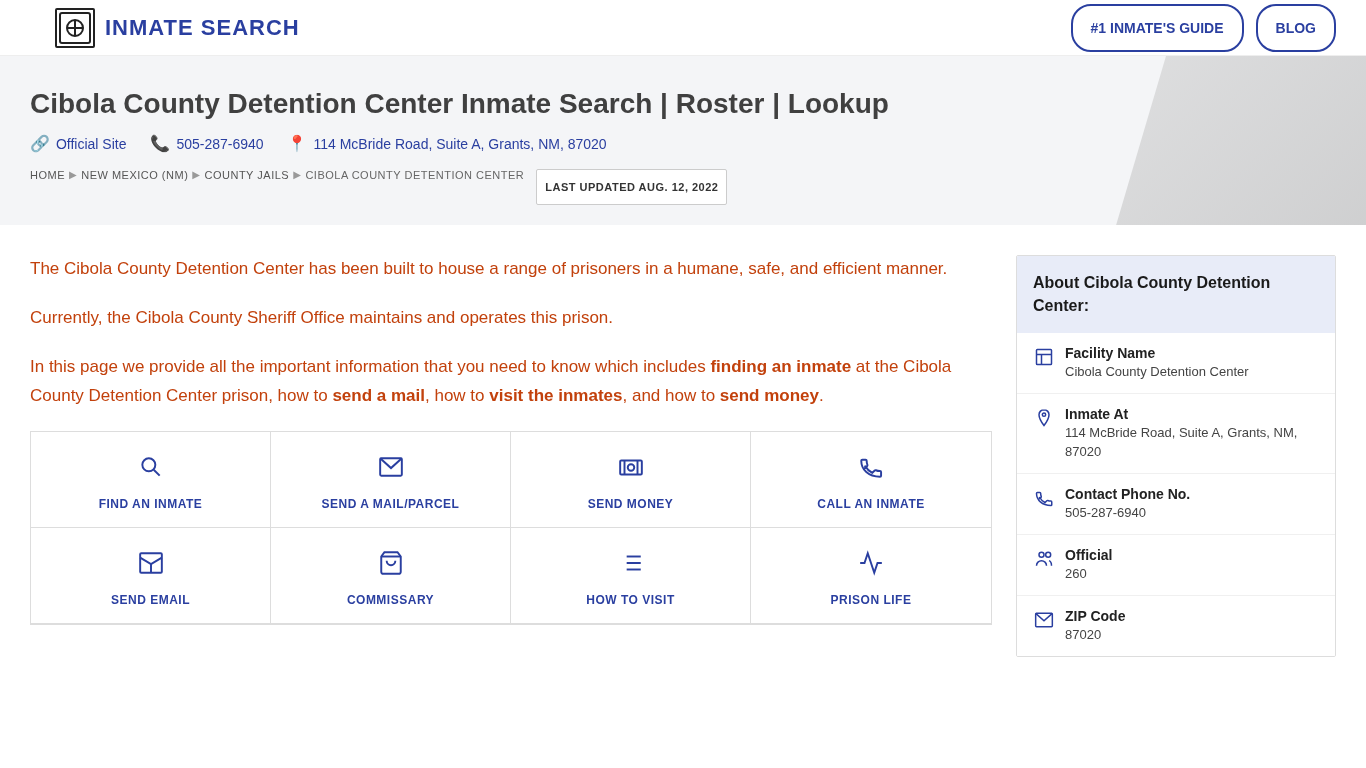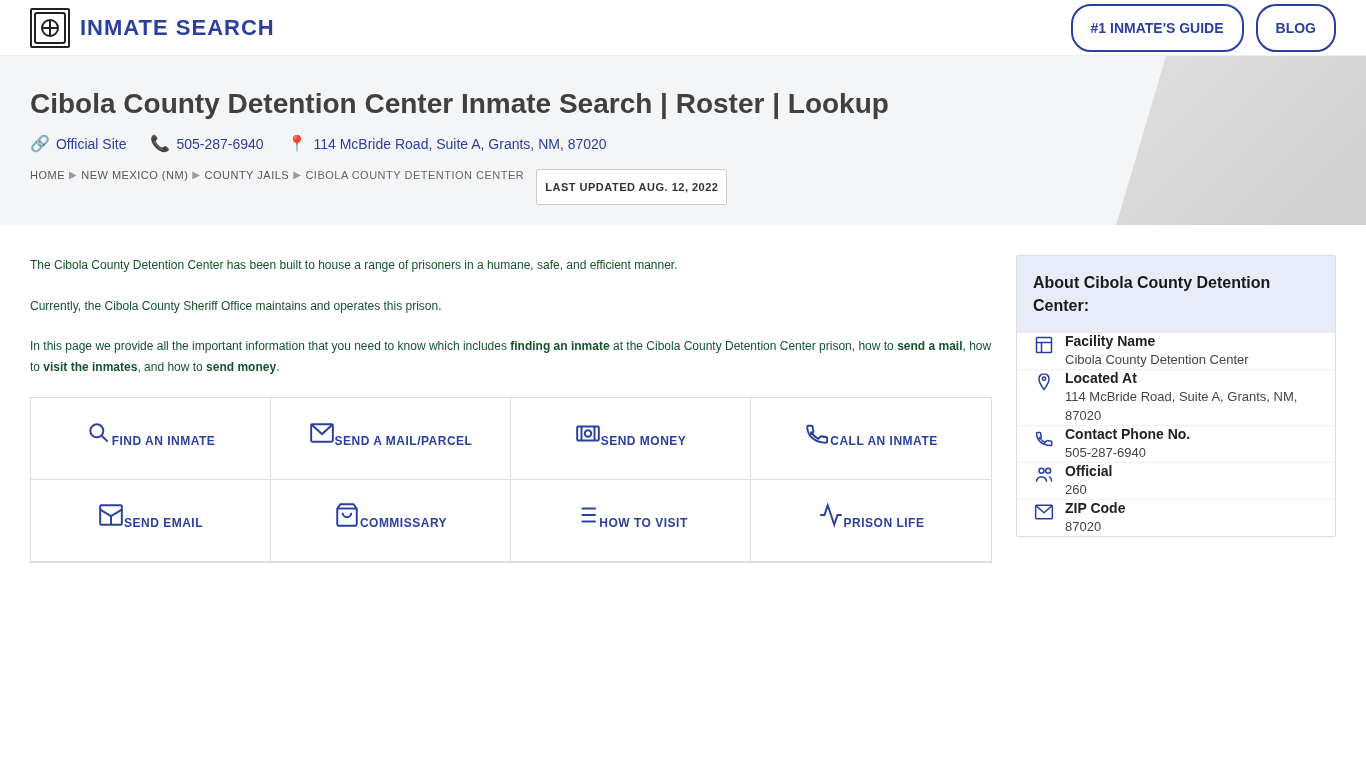--- a/index.html
+++ b/index.html
@@ -11,20 +11,21 @@
       align-items: center;
       justify-content: space-between;
       padding: 10px 30px;
       border-bottom: 1px solid #eee;
       height: 56px;
     }
     .logo-area {
       display: flex;
       align-items: center;
       gap: 10px;
+      margin-left: 25px;
     }
     .logo-icon {
       width: 40px;
       height: 40px;
       border: 2px solid #222;
       display: flex;
       align-items: center;
       justify-content: center;
       font-size: 18px;
       font-weight: bold;
@@ -125,36 +126,37 @@
     .main {
       display: flex;
       gap: 24px;
       padding: 30px;
       max-width: 1366px;
     }
     .content {
       flex: 1;
     }
     .content p {
-      font-size: 12px;
+      font-size: 17px;
       line-height: 1.7;
-      color: #14532d;
+      color: #c2410c;
       margin-bottom: 20px;
     }
     .content p strong { font-weight: bold; }
 
     
     .action-grid {
       display: grid;
       grid-template-columns: repeat(4, 1fr);
       border: 1px solid #ddd;
       margin-top: 10px;
     }
     .action-cell {
       display: flex;
+      flex-direction: column;
       align-items: center;
       justify-content: center;
       padding: 22px 10px 16px 10px;
       border-right: 1px solid #ddd;
       border-bottom: 1px solid #ddd;
       cursor: pointer;
       text-decoration: none;
     }
     .action-cell:nth-child(4), .action-cell:nth-child(8) { border-right: none; }
     .action-icon {
@@ -190,21 +192,21 @@
       line-height: 1.4;
     }
     .about-body {
       background: #fff;
       padding: 0;
     }
     .about-row {
       display: flex;
       align-items: flex-start;
       gap: 10px;
-      padding: 0 16px;
+      padding: 12px 16px;
       border-bottom: 1px solid #f0f0f0;
     }
     .about-row:last-child { border-bottom: none; }
     .about-row-icon {
       font-size: 18px;
       color: #2a3fa0;
       flex-shrink: 0;
       margin-top: 2px;
       width: 22px;
       text-align: center;
@@ -408,21 +410,21 @@
 
 
         <div class="about-row">
           <span class="about-row-icon sidebar-svg">
             <svg viewBox="0 0 24 24" fill="none" stroke="#2a3fa0" stroke-width="1.8">
                 <path d="M12 2C8.7 2 6 4.7 6 8c0 5 6 13 6 13s6-8 6-13c0-3.3-2.7-6-6-6z"></path>
                 <circle cx="12" cy="8" r="2"></circle>
               </svg>
           </span>
           <div class="about-row-content">
-            <div class="about-row-label">Located At</div>
+            <div class="about-row-label">Inmate At</div>
             <div class="about-row-value">114 McBride Road, Suite A, Grants, NM, 87020</div>
           </div>
         </div>
 
         <div class="about-row">
           <span class="about-row-icon sidebar-svg">
             <svg viewBox="0 0 24 24" fill="none" stroke="#2a3fa0" stroke-width="1.8">
                 <path d="M6.6 10.8a15.1 15.1 0 006.6 6.6l2.2-2.2a1 1 0 011.1-.2c1.2.5 2.5.7 3.8.7a1 1 0 011 1V20a1 1 0 01-1 1C9.6 21 3 14.4 3 6.3a1 1 0 011-1H7a1 1 0 011 1c0 1.4.2 2.7.7 3.8a1 1 0 01-.3 1.1l-1.8 1.6z"></path>
               </svg>
           </span>

